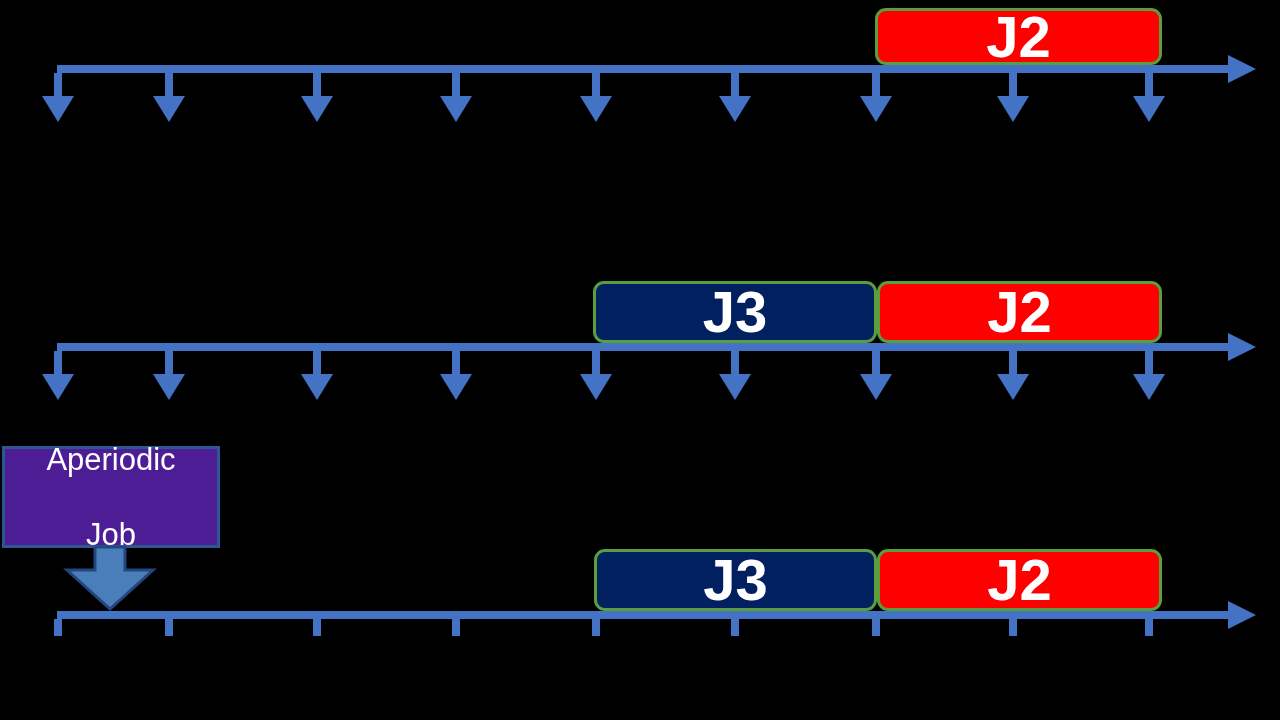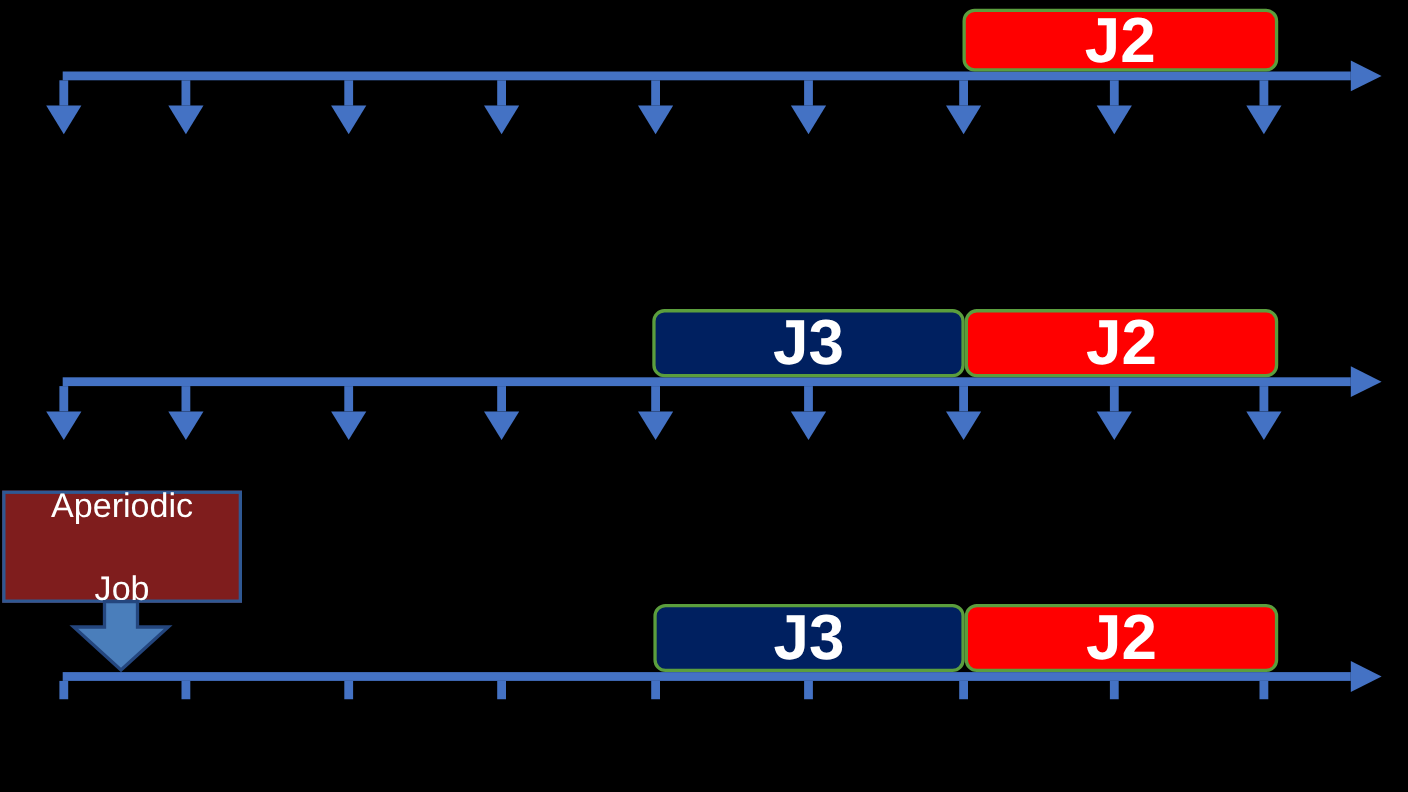--- a/index.html
+++ b/index.html
@@ -98,21 +98,21 @@
       <div class="tick-stem" style="left: 1145px; top: 619px; height: 23px; background: rgb(68, 114, 196);"></div>
       <div class="tick-head" style="left: 1133px; top: 642px; border-top: 26px solid rgb(68, 114, 196);"></div>
       <div class="job-block" style="left: 594px; top: 549px; width: 283px; height: 62px; background: rgb(0, 32, 96); border-color: rgb(91, 158, 61);">
         <span style="color: rgb(255, 255, 255);">J3</span>
       </div>
       <div class="job-block" style="left: 877px; top: 549px; width: 285px; height: 62px; background: rgb(255, 0, 0); border-color: rgb(91, 158, 61);">
         <span style="color: rgb(255, 255, 255);">J2</span>
       </div>
     </div>
 
-  <div class="callout" style="background: #7f1d1d; border-color: rgb(47, 88, 147); gap: 31px;">
+  <div class="callout" style="background: #4c1d95; border-color: rgb(47, 88, 147); gap: 31px;">
     <div>Aperiodic</div>
     <div>Job</div>
   </div>
 
   <svg class="callout-arrow" width="112" height="68" viewBox="0 0 112 68">
     <path d="M 41 2 L 71 2 L 71 25 L 99 25 L 56 64 L 13 25 L 41 25 Z" stroke-width="3" stroke-linejoin="miter" fill="#4a7ebb" stroke="#24467e"></path>
   </svg>
 
 </div>
 

